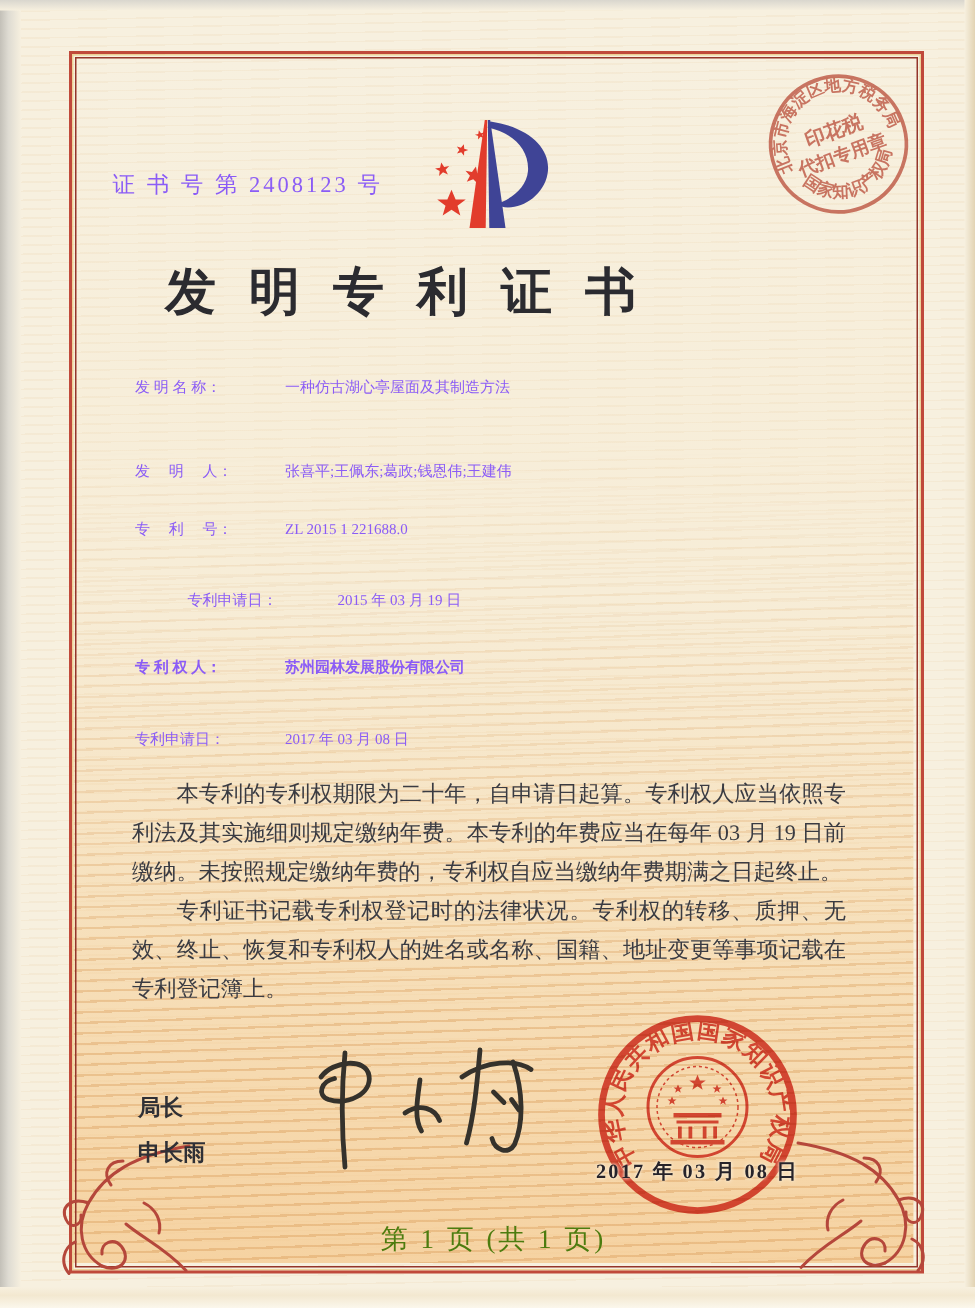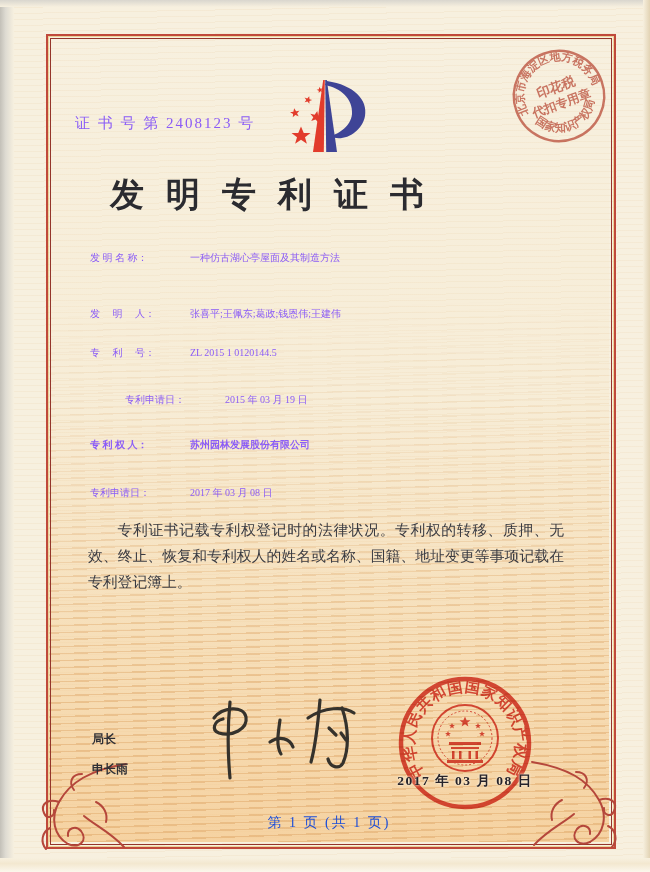--- a/index.html
+++ b/index.html
@@ -42,33 +42,33 @@
   .title{position:absolute;left:0;top:172px;width:534px;z-index:4;text-align:center;
     font-size:34px;font-weight:bold;color:#2b2b30;letter-spacing:22px;text-indent:22px;}
   .fields{position:absolute;left:90px;top:243px;width:480px;z-index:4;}
   .field-row{position:absolute;left:0;font-size:10px;color:#8b5cf6;white-space:nowrap;}
   .field-row .flabel{display:inline-block;width:100px;}
   .row0{top:8px;}  .row1{top:64px;}  .row2{top:103px;}
   .row3{top:150px;margin-left:35px;} .row4{top:195px;font-weight:bold;} .row5{top:243px;}
   .body-text{position:absolute;left:88px;top:517px;width:476px;z-index:4;
     font-size:14.8px;line-height:26px;text-align:justify;color:#3a3b42;}
   .body-text p{margin:0;text-indent:2em;}
-  .officer{position:absolute;left:92px;top:724px;z-index:4;font-size:12px;
+  .officer{position:absolute;left:92px;top:724px;z-index:4;font-size:15px;
     font-weight:bold;color:#2f3036;line-height:30px;
     font-family:Liberation Serif, serif;}
   .signature{position:absolute;left:192px;top:688px;width:175px;height:100px;z-index:6;}
   .seal{position:absolute;left:390px;top:668px;width:150px;height:150px;z-index:5;
     opacity:0.93;mix-blend-mode:multiply;}
   .seal-date{position:absolute;left:394px;top:772px;width:142px;z-index:6;text-align:center;
     font-size:13.5px;font-weight:bold;color:#26232a;letter-spacing:1.5px;white-space:nowrap;
     text-shadow:0 0 3px #f8ecd6,0 0 2px #f8ecd6;}
   .tax-stamp{position:absolute;left:505px;top:42px;width:108px;height:108px;z-index:5;
     transform:rotate(-20deg);opacity:0.88;mix-blend-mode:multiply;}
   .footer{position:absolute;left:46px;top:814px;width:566px;z-index:4;text-align:center;
-    font-size:14px;color:#1d4ed8;letter-spacing:2px;}
+    font-size:18px;color:#4d7c0f;letter-spacing:2px;}
   .flourish-bl{position:absolute;left:26px;top:750px;width:104px;height:108px;z-index:3;}
   .flourish-br{position:absolute;left:528px;top:748px;width:104px;height:108px;z-index:3;
     transform:scaleX(-1);}
   .seal-ring-text{font-size:16px;font-weight:bold;letter-spacing:1px;fill:#d8453a;
     font-family:"Liberation Serif","DejaVu Serif",serif;}
   .stamp-arc{font-size:11.5px;font-weight:bold;fill:#c96a5c;
     font-family:"Liberation Serif","DejaVu Serif",serif;}
 </style>
 </head>
 <body>
@@ -121,27 +121,28 @@
     <path d="M0,-10 L2.9,-3.1 10,-3.1 4.2,1.2 6.2,8.1 0,4 -6.2,8.1 -4.2,1.2 -10,-3.1 -2.9,-3.1 Z" transform="translate(36,22) scale(0.40) rotate(18)"></path>
     <path d="M0,-10 L2.9,-3.1 10,-3.1 4.2,1.2 6.2,8.1 0,4 -6.2,8.1 -4.2,1.2 -10,-3.1 -2.9,-3.1 Z" transform="translate(48,12) scale(0.32) rotate(-14)"></path>
   </g>
 </svg>
 
 <div class="title">发明专利证书</div>
 
 <div class="fields">
   <div class="field-row row0"><span class="flabel">发 明 名 称：</span><span>一种仿古湖心亭屋面及其制造方法</span></div>
   <div class="field-row row1"><span class="flabel">发　 明　 人：</span><span>张喜平;王佩东;葛政;钱恩伟;王建伟</span></div>
-  <div class="field-row row2"><span class="flabel">专　 利　 号：</span><span>ZL 2015 1 0120144.5</span></div>
+  <div class="field-row row2"><span class="flabel">专　 利　 号：</span><span>ZL 2015 1 221688.0</span></div>
   <div class="field-row row3"><span class="flabel">专利申请日：</span><span>2015 年 03 月 19 日</span></div>
   <div class="field-row row4"><span class="flabel">专 利 权 人：</span><span>苏州园林发展股份有限公司</span></div>
   <div class="field-row row5"><span class="flabel">专利申请日：</span><span>2017 年 03 月 08 日</span></div>
 </div>
 
 <div class="body-text">
+  <p>本专利的专利权期限为二十年，自申请日起算。专利权人应当依照专利法及其实施细则规定缴纳年费。本专利的年费应当在每年 03 月 19 日前缴纳。未按照规定缴纳年费的，专利权自应当缴纳年费期满之日起终止。</p>
   <p>专利证书记载专利权登记时的法律状况。专利权的转移、质押、无效、终止、恢复和专利权人的姓名或名称、国籍、地址变更等事项记载在专利登记簿上。</p>
 </div>
 
 <div class="officer">
   <div>局长</div>
   <div>申长雨</div>
 </div>
 
 <svg class="signature" viewBox="0 0 175 100">
   <g fill="none" stroke="#35322c" stroke-width="3.2" stroke-linecap="round">

